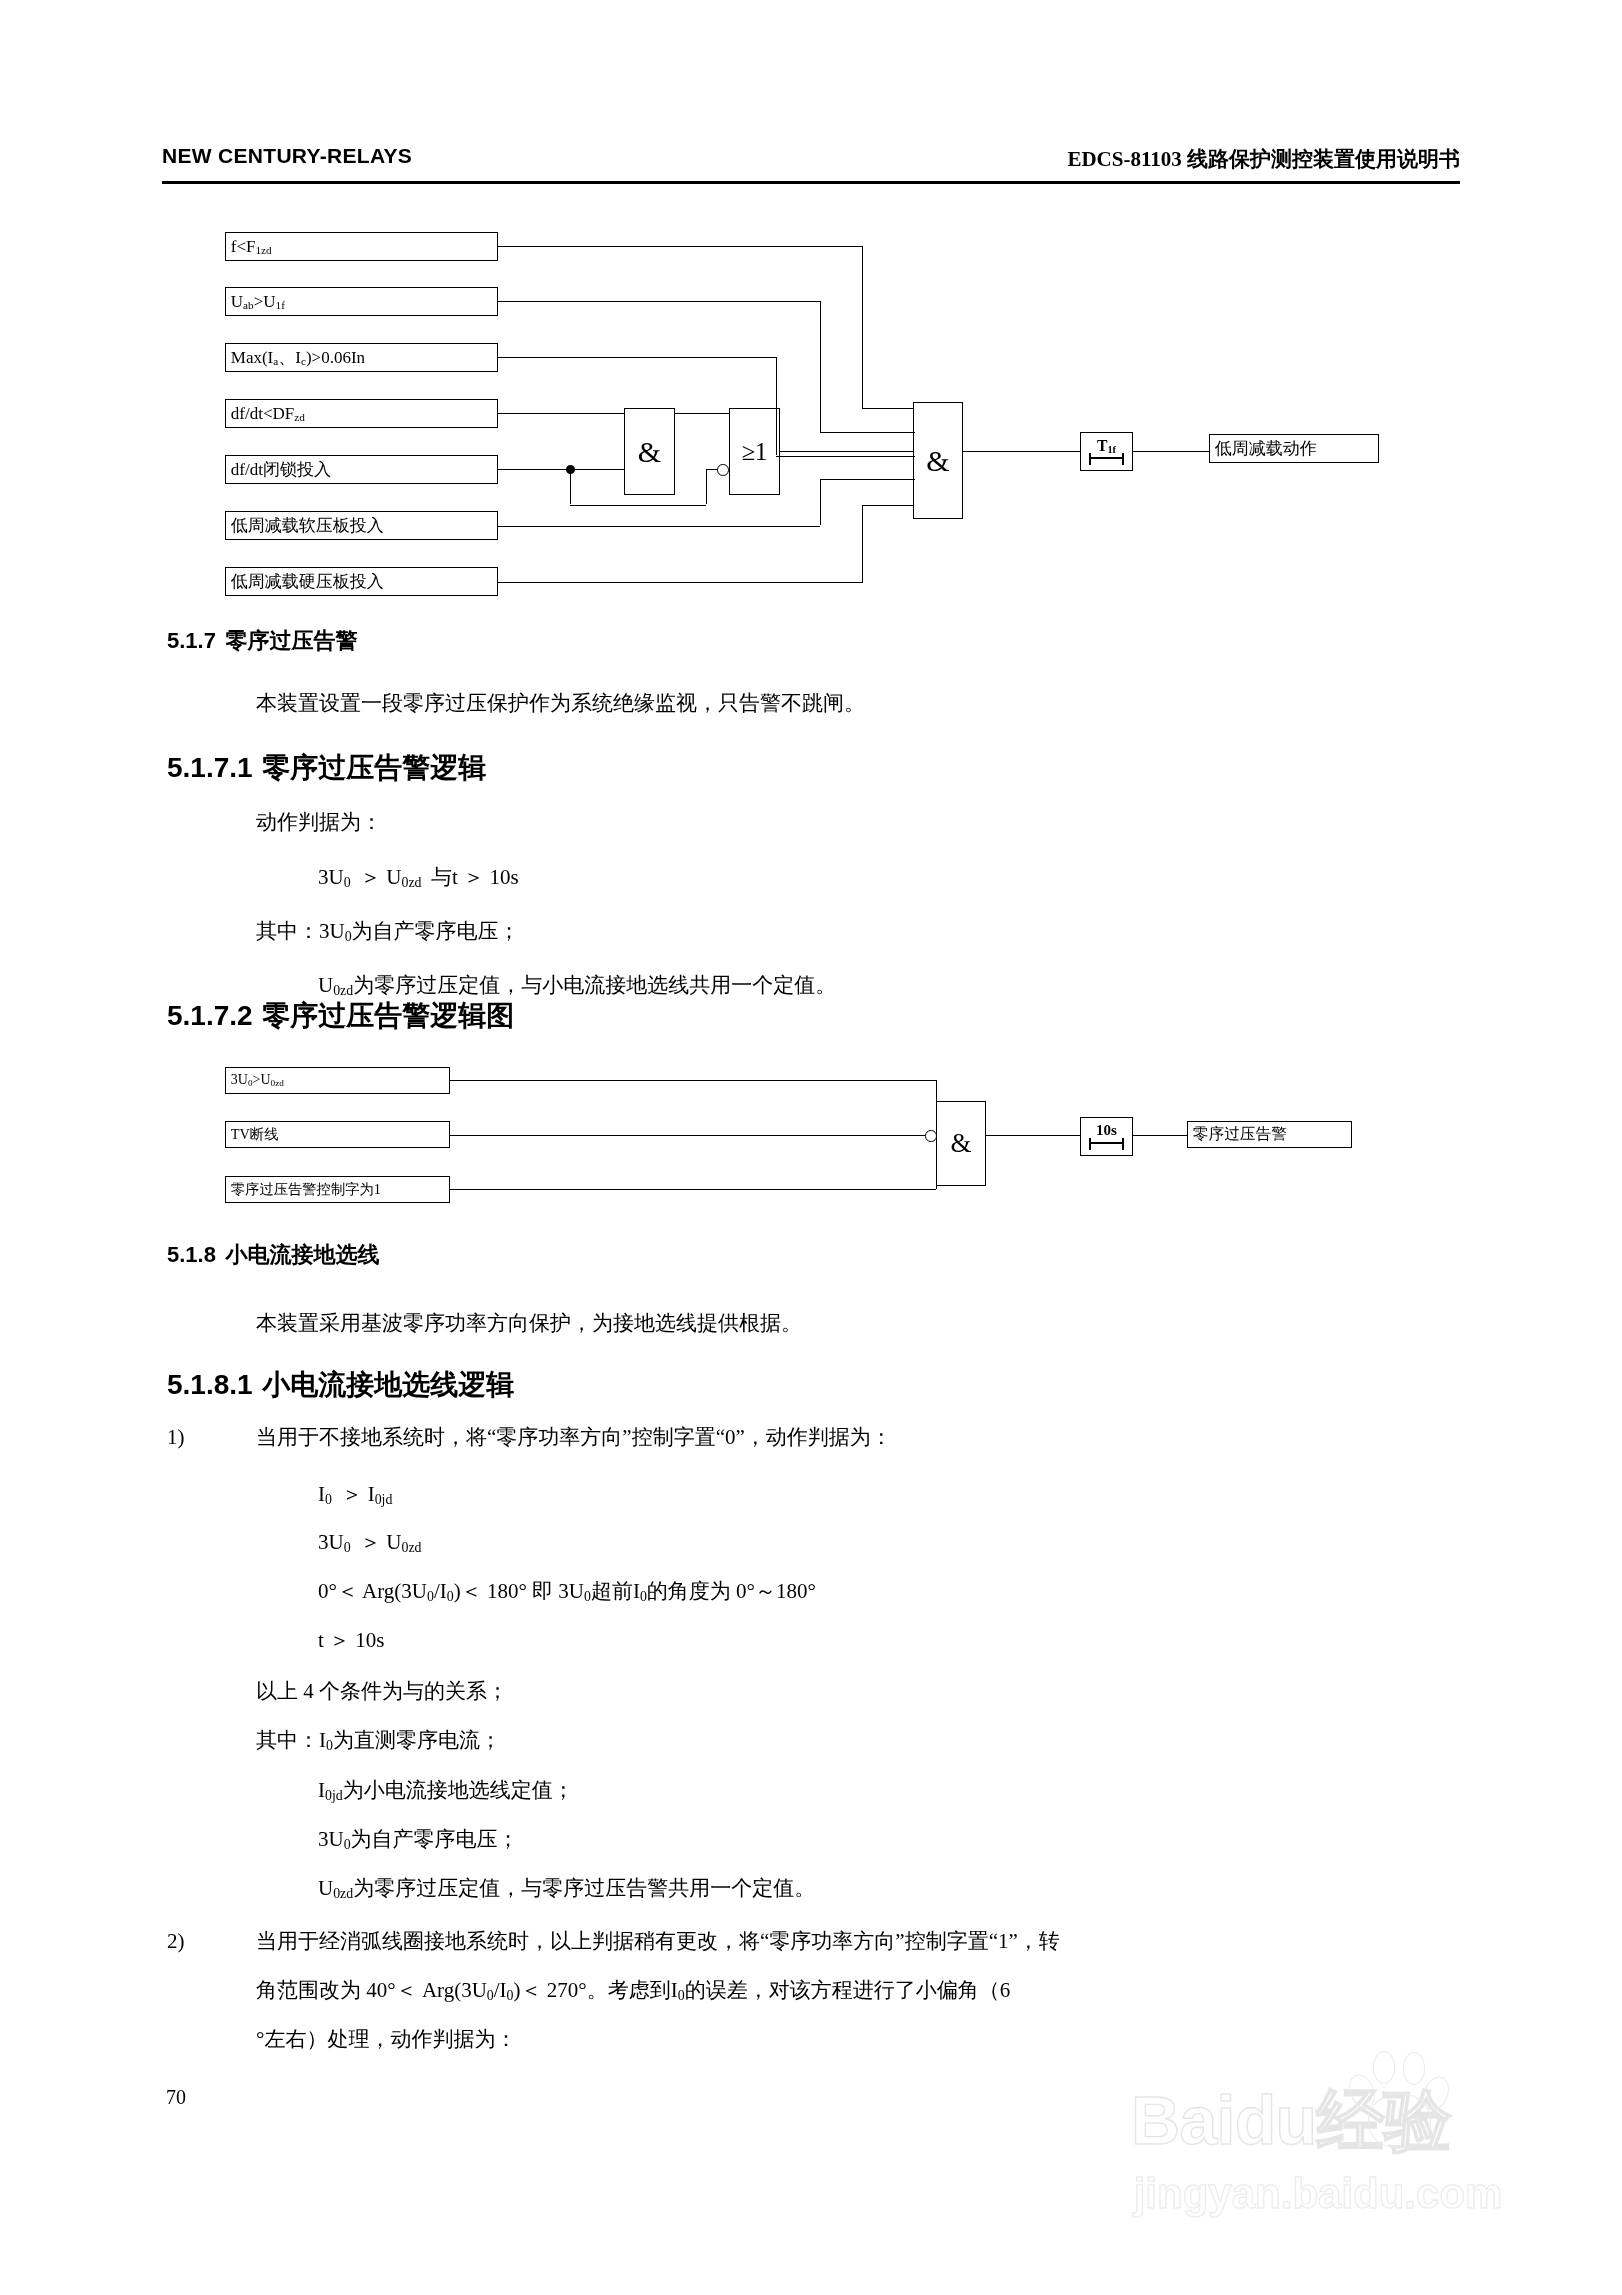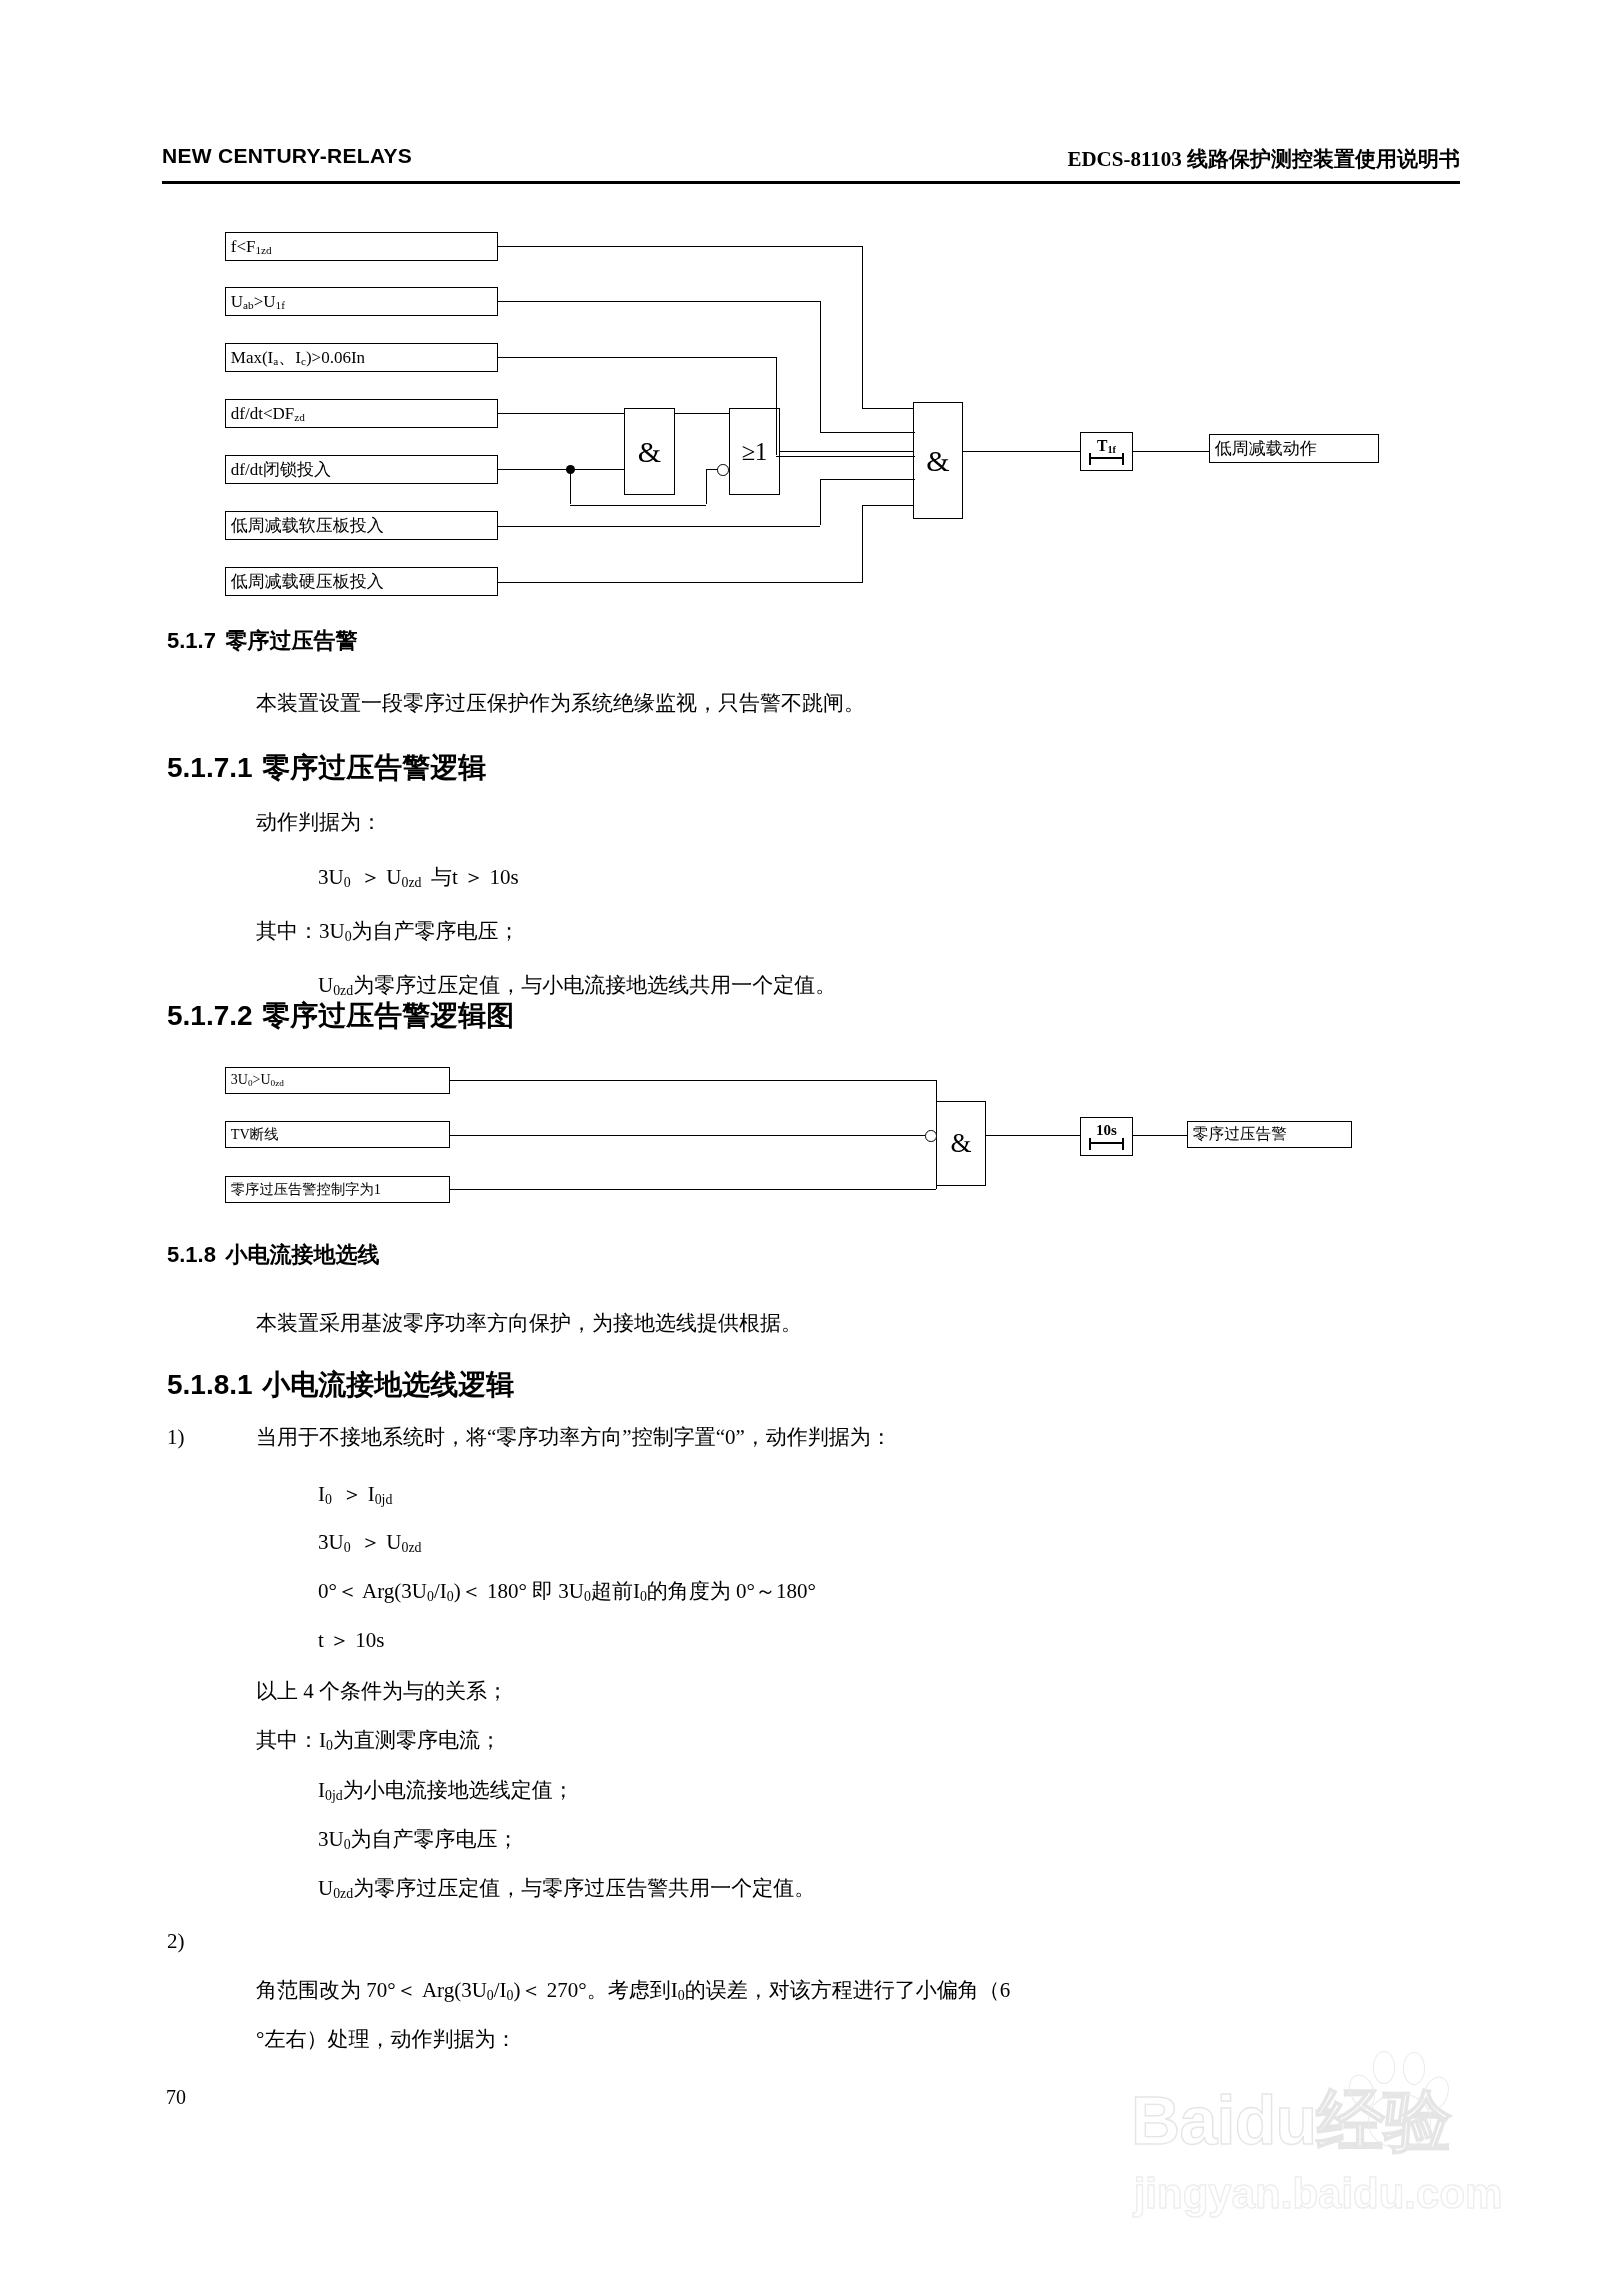--- a/index.html
+++ b/index.html
@@ -422,22 +422,23 @@
     <span>I</span><sub>0jd</sub><span>为小电流接地选线定值；</span>
   </div>
   <div class="txt body-t" style="left:318px; top:1829px;">
     <span>3U</span><sub>0</sub><span>为自产零序电压；</span>
   </div>
   <div class="txt body-t" style="left:318px; top:1878px;">
     <span>U</span><sub>0zd</sub><span>为零序过压定值，与零序过压告警共用一个定值。</span>
   </div>
 
   <div class="txt num-label" style="left:167px; top:1931px;">2)</div>
+  <div class="txt body-t" style="left:256px; top:1931px;">当用于经消弧线圈接地系统时，以上判据稍有更改，将“零序功率方向”控制字置“1”，转</div>
   <div class="txt body-t" style="left:256px; top:1980px;">
-    <span>角范围改为 70°＜  Arg(3U</span><sub>0</sub><span>/I</span><sub>0</sub><span>)＜  270°。考虑到I</span><sub>0</sub><span>的误差，对该方程进行了小偏角（6</span>
+    <span>角范围改为 40°＜  Arg(3U</span><sub>0</sub><span>/I</span><sub>0</sub><span>)＜  270°。考虑到I</span><sub>0</sub><span>的误差，对该方程进行了小偏角（6</span>
   </div>
   <div class="txt body-t" style="left:256px; top:2029px;">°左右）处理，动作判据为：</div>
 
   <div class="page-num">70</div>
 
   <div class="watermark">
     <div class="wm-main">Baidu经验</div>
     <div class="wm-paw">
       <div style="left:23px; top:0px; width:20.4px; height:31px;"></div>
       <div style="left:53px; top:1.4px; width:20.4px; height:31px;"></div>

